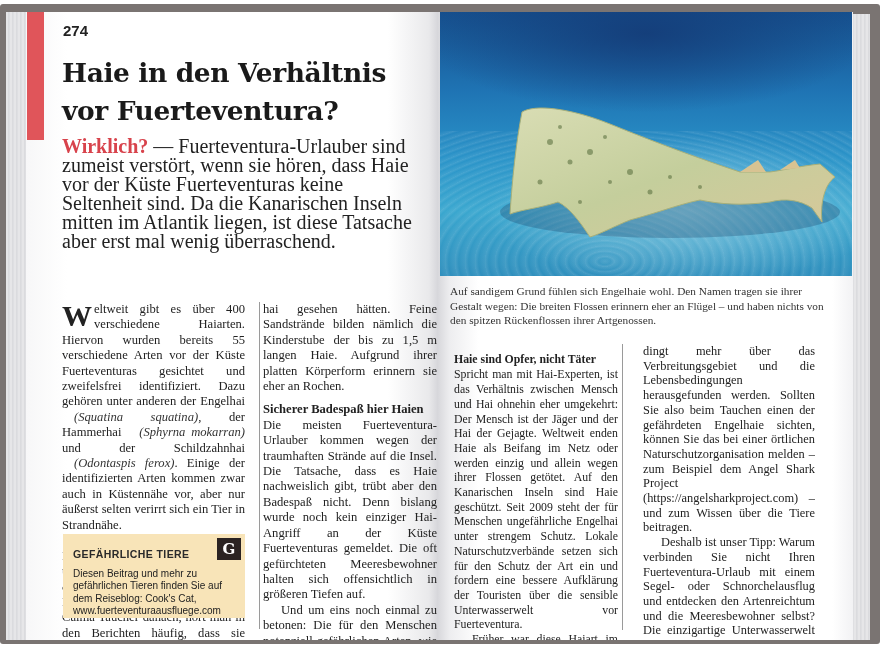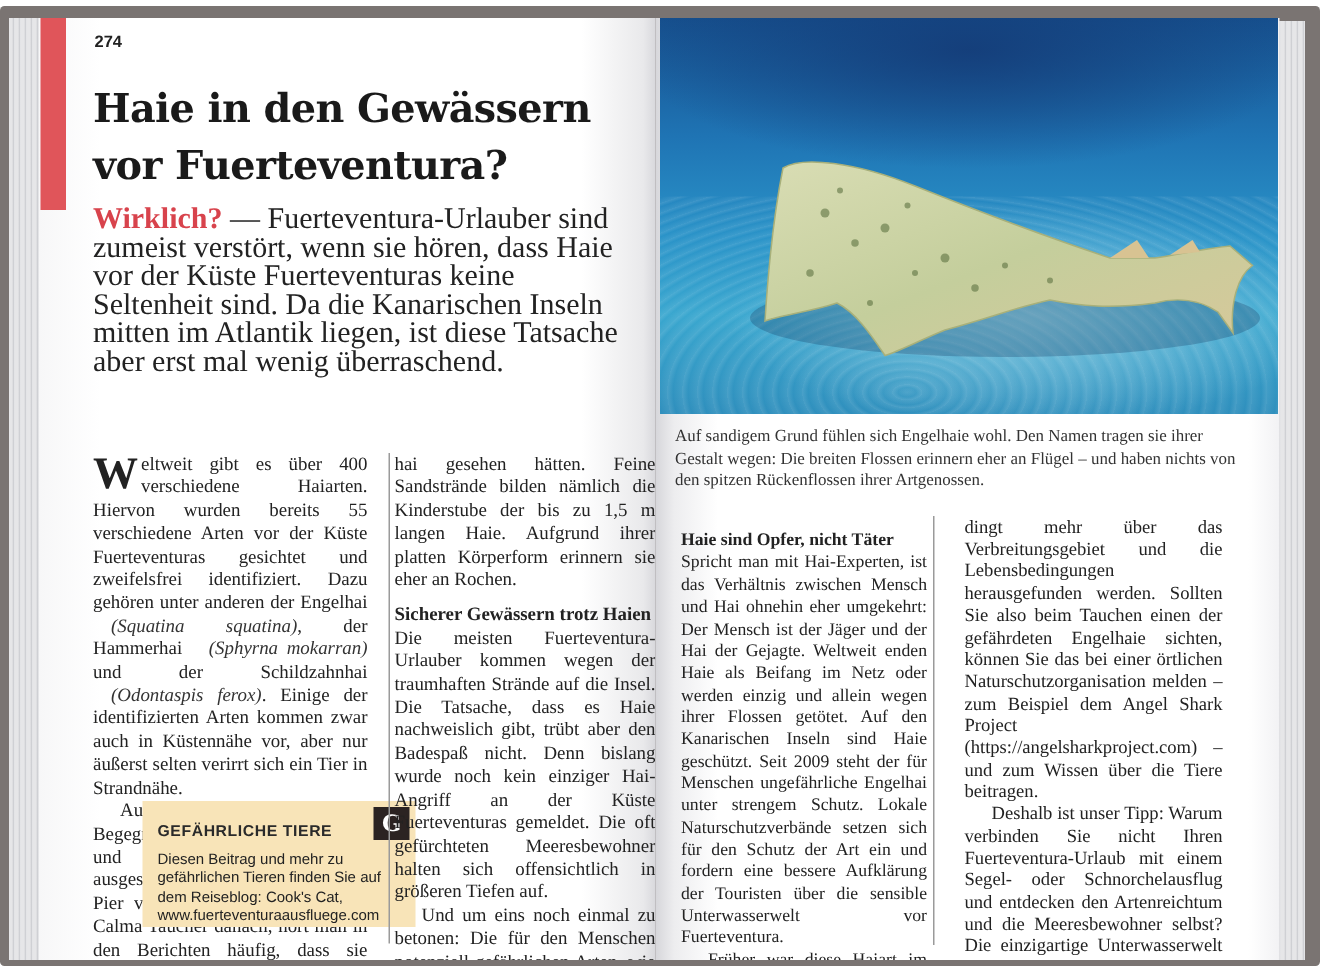--- a/index.html
+++ b/index.html
@@ -30,21 +30,21 @@
       left: 437px; width: 416px;
       background: linear-gradient(90deg, #d6d6da 0%, #ededef 3%, #ffffff 10%, #ffffff 95%, #f2f2f4 100%);
     }
 
     
     .red-bar {
       position: absolute; left: 1px; top: 0; width: 17px; height: 128px; background: #e0555a;
     }
     .page-number {
       position: absolute; left: 37px; top: 10px;
-      font-family: "Liberation Sans", sans-serif; font-weight: bold; font-size: 11px; color: #222;
+      font-family: "Liberation Sans", sans-serif; font-weight: bold; font-size: 15px; color: #222;
     }
     .headline {
       position: absolute; left: 36px; top: 42px; width: 370px;
       font-family: "DejaVu Serif", serif; font-weight: bold; font-size: 26.5px; line-height: 38px;
       color: #1a1a1a; letter-spacing: -0.4px;
     }
     .lead {
       position: absolute; left: 36px; top: 125px; width: 360px;
       font-family: "Liberation Serif", serif; font-size: 20px; line-height: 19px; color: #222;
     }
@@ -60,21 +60,21 @@
     .col-1 { left: 36px; top: 290px; width: 183px; }
     .col-2 { left: 233px; top: 290px; width: 178px; border-left: 1px solid #9a9a9a; padding-left: 3px; height: 327px; }
     .dropcap {
       float: left; font-size: 30px; line-height: 26px; font-weight: bold; margin: 1px 2px 0 0;
       font-family: "Liberation Serif", serif;
     }
     .col em { font-style: italic; color: #333; margin-left: 12px; }
 
     .infobox {
       position: absolute; left: 37px; top: 522px; width: 182px; height: 84px; background: #f8e4b8;
-      font-family: "Liberation Sans", sans-serif; color: #222; margin-left: 32px;
+      font-family: "Liberation Sans", sans-serif; color: #222;
     }
     .infobox-title {
       position: absolute; left: 10px; top: 14px; font-weight: bold; font-size: 10.5px; letter-spacing: 0.4px; color: #2a2a2a;
     }
     .infobox-badge {
       position: absolute; right: 4px; top: 4px; width: 24px; height: 22px; background: #2b2322; color: #fff;
       font-family: "DejaVu Serif", serif; font-weight: bold; font-size: 15px; line-height: 22px; text-align: center;
     }
     .infobox-body {
       position: absolute; left: 10px; top: 34px; width: 168px; font-size: 10px; line-height: 12.3px;
@@ -103,39 +103,39 @@
 </head>
 <body>
 
 <div class="book">
   <div class="page-stack-left"></div>
   <div class="page-stack-right"></div>
 
   <div class="page page-left">
     <div class="red-bar"></div>
     <div class="page-number">274</div>
-    <h1 class="headline">Haie in den Gewässern vor Fuerteventura?</h1>
+    <h1 class="headline">Haie in den Verhältnis vor Fuerteventura?</h1>
     <div class="lead">
       <span class="kicker">Wirklich?</span><span> — Fuerteventura-Urlauber sind zumeist verstört, wenn sie hören, dass Haie vor der Küste Fuerteventuras keine Seltenheit sind. Da die Kanarischen Inseln mitten im Atlantik liegen, ist diese Tatsache aber erst mal wenig überraschend.</span>
     </div>
 
     <div class="col col-1">
       <p><span class="dropcap">W</span><span>eltweit gibt es über 400 verschiedene Haiarten. Hiervon wurden bereits 55 verschiedene Arten vor der Küste Fuerteventuras gesichtet und zweifelsfrei identifiziert. Dazu gehören unter anderen der Engelhai </span><em>(Squatina squatina)</em><span>, der Hammerhai </span><em>(Sphyrna mokarran)</em><span> und der Schildzahnhai </span><em>(Odontaspis ferox)</em><span>. Einige der identifizierten Arten kommen zwar auch in Küstennähe vor, aber nur äußerst selten verirrt sich ein Tier in Strandnähe.</span></p>
       <p class="indent">Aus diesem Grund sind Begegnungen zwischen Mensch und Hai vor Fuerteventura ausgesprochen selten. Fragt man am Pier von Corralejo oder in Costa Calma Taucher danach, hört man in den Berichten häufig, dass sie schon einmal einen »harmlosen« Engel-</p>
     </div>
 
     <div class="infobox">
       <div class="infobox-title">GEFÄHRLICHE TIERE</div>
       <div class="infobox-badge">G</div>
       <div class="infobox-body">Diesen Beitrag und mehr zu gefährlichen Tieren finden Sie auf dem Reiseblog: Cook's Cat, www.fuerteventuraausfluege.com</div>
     </div>
 
     <div class="col col-2">
       <p>hai gesehen hätten. Feine Sandstrände bilden nämlich die Kinderstube der bis zu 1,5 m langen Haie. Aufgrund ihrer platten Körperform erinnern sie eher an Rochen.</p>
-      <h4>Sicherer Gewässern trotz Haien</h4>
+      <h4>Sicherer Badespaß hier Haien</h4>
       <p>Die meisten Fuerteventura-Urlauber kommen wegen der traumhaften Strände auf die Insel. Die Tatsache, dass es Haie nachweislich gibt, trübt aber den Badespaß nicht. Denn bislang wurde noch kein einziger Hai-Angriff an der Küste Fuerteventuras gemeldet. Die oft gefürchteten Meeresbewohner halten sich offensichtlich in größeren Tiefen auf.</p>
       <p class="indent">Und um eins noch einmal zu betonen: Die für den Menschen potenziell gefährlichen Arten, wie zum Beispiel der berühmt-berüchtigte Weiße Hai, kommen in den Gewässern rund um Fuerteventura nicht vor. Insgesamt ist es also relativ unwahrscheinlich, dass Ihnen beim Schwimmen in Strandnähe ein Hai begegnet. Das liegt auch daran, dass die Haie in der Regel ebenfalls nicht unbedingt scharf auf ein Zusammentreffen mit Ihnen sind …</p>
     </div>
   </div>
 
   <div class="page page-right">
     <div class="photo">
       <div class="sand"></div>
       <svg width="412" height="264" viewBox="0 0 412 264" style="position:absolute;left:0;top:0;">
         <defs>

